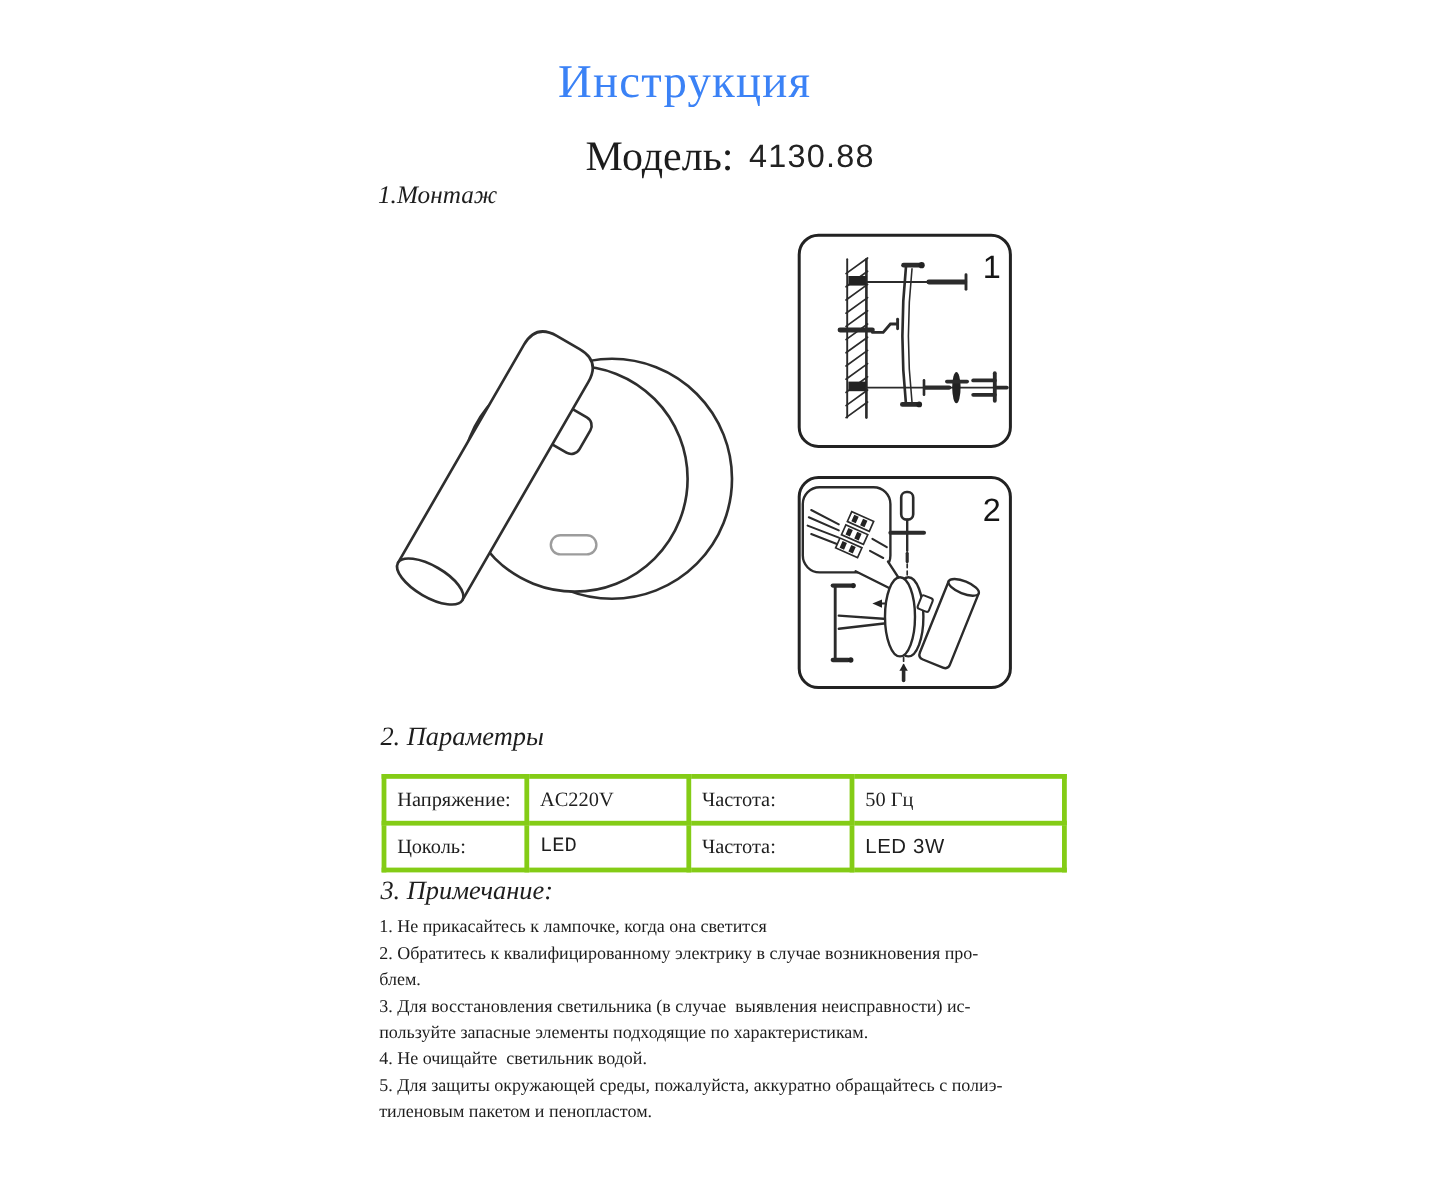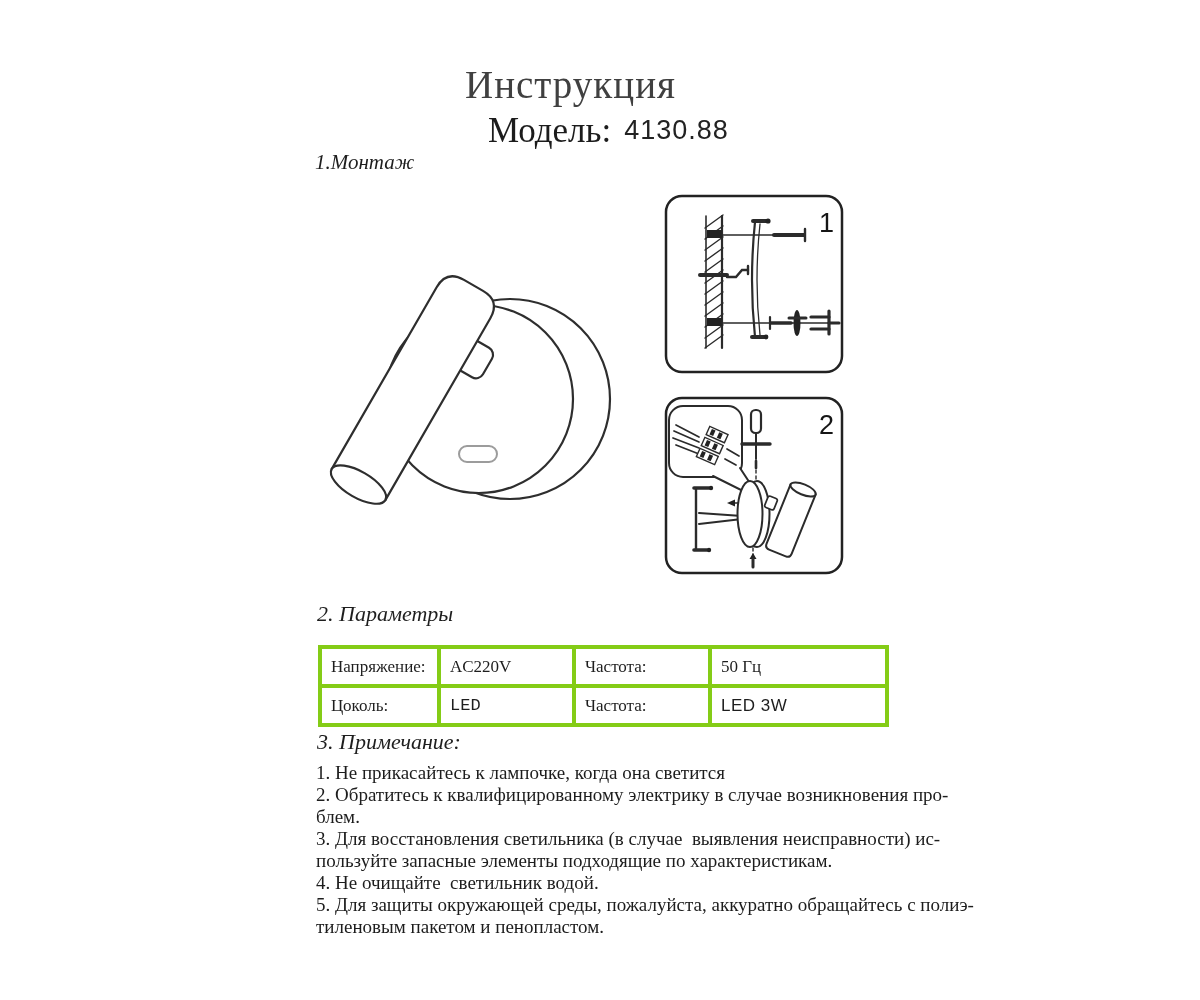--- a/index.html
+++ b/index.html
@@ -6,24 +6,24 @@
   body{
     width:1200px;height:1000px;
     background:#ffffff;
     font-family:"Liberation Serif", serif;
     color:#1f1f1f;
     position:relative;
     overflow:hidden;
   }
   .abs{position:absolute;}
   .page-title{
-    left:465px;top:62px;
+    left:465px;top:46px;
     font-size:39px;
     letter-spacing:1px;
-    color:#404040;
+    color:#3b82f6;
   }
   .model-line{
     left:488px;top:111px;
     white-space:nowrap;
   }
   .model-label{
     font-size:35px;
     color:#1c1c1c;
     margin-top:31px;
   }
@@ -68,21 +68,21 @@
     font-family:"Liberation Sans", sans-serif;
     font-size:13.5px;
     letter-spacing:.5px;
     padding-left:13px;
   }
   .notes{
     left:316px;top:762px;
     width:545px;
   }
   .note-line{
-    font-size:19px;
+    font-size:15px;
     line-height:22px;
     white-space:pre;
     color:#1d1d1d;
   }
   svg text{font-family:"Liberation Sans", sans-serif;}
 </style>
 </head>
 <body>
 
 <div class="abs page-title">Инструкция</div>

